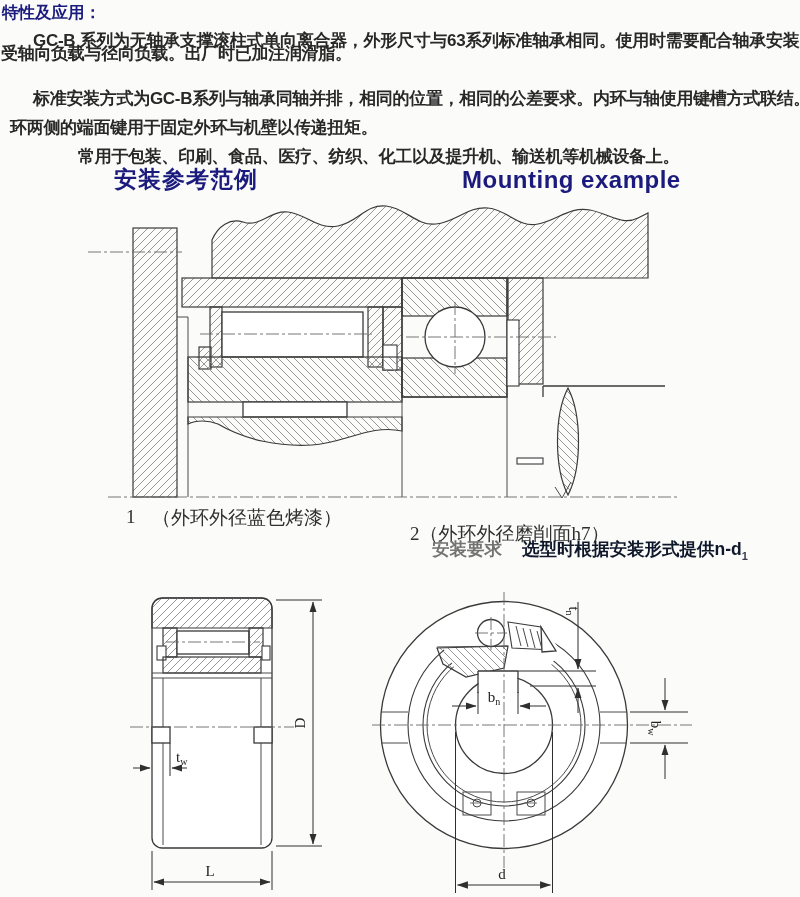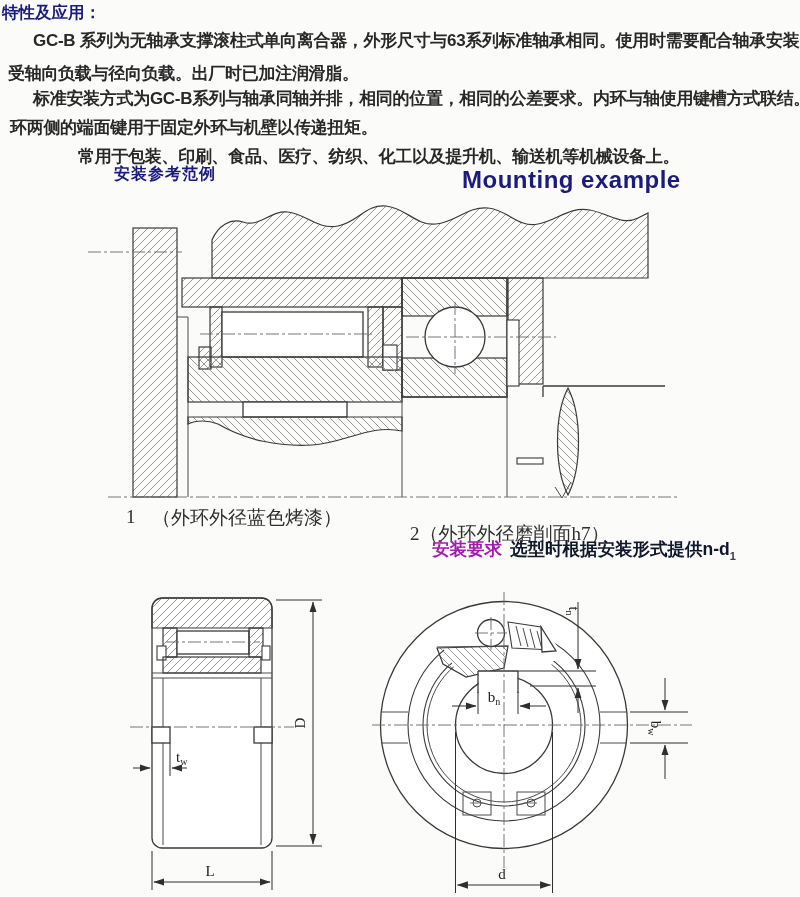--- a/index.html
+++ b/index.html
@@ -3,26 +3,26 @@
 <meta charset="utf-8">
 <style>
   html,body{margin:0;padding:0;}
   .page{
     position:relative;width:800px;height:897px;background:#fbfbfa;overflow:hidden;
     font-family:"Liberation Sans","DejaVu Sans",sans-serif;
   }
   .txtline{position:absolute;white-space:nowrap;font-size:17px;font-weight:bold;color:#282828;letter-spacing:-0.3px;}
   .section-title{position:absolute;white-space:nowrap;font-size:16.5px;font-weight:bold;color:#1b1b7e;}
   .heading{position:absolute;white-space:nowrap;font-weight:bold;color:#1b1b7e;}
-  .heading-cn{left:114px;top:164px;font-size:16px;letter-spacing:1px;}
+  .heading-cn{left:114px;top:164px;font-size:23px;letter-spacing:1px;}
   .heading-en{left:462px;top:166px;font-size:24px;letter-spacing:0.5px;}
   .callout{position:absolute;white-space:nowrap;font-family:"Liberation Serif","DejaVu Serif",serif;
     font-size:19px;color:#2f2f2f;}
   .req-row{position:absolute;left:432px;top:537px;white-space:nowrap;font-size:17.5px;}
-  .req-label{font-weight:bold;color:#a21caf;margin-right:8px;}
+  .req-label{font-weight:bold;color:#737373;margin-right:20px;}
   .req-text{color:#0f172a;font-weight:bold;}
   .req-sub{font-size:11px;color:#3a3a52;font-weight:bold;}
   svg{position:absolute;left:0;top:0;}
   .ln{stroke:#3a3a3a;stroke-width:1.3;fill:none;}
   .lnthin{stroke:#4a4a4a;stroke-width:1;fill:none;}
   .white{fill:#ffffff;stroke:#3a3a3a;stroke-width:1.3;}
   .whitethin{fill:#ffffff;stroke:#3a3a3a;stroke-width:1.1;}
   .hA{fill:url(#hatchA);stroke:#3a3a3a;stroke-width:1.2;}
   .hB{fill:url(#hatchB);stroke:#3a3a3a;stroke-width:1.2;}
   .cl{stroke:#666;stroke-width:0.9;fill:none;stroke-dasharray:13 3 3 3;}
@@ -31,21 +31,21 @@
   .dimsub{font-size:10px;}
   .maskw{fill:#ffffff;stroke:none;}
 </style>
 </head>
 <body>
 
 <div class="page">
 
   <div class="section-title" style="left:2px;top:2px;">特性及应用：</div>
   <div class="txtline" style="left:33px;top:29px;">GC-B 系列为无轴承支撑滚柱式单向离合器，外形尺寸与63系列标准轴承相同。使用时需要配合轴承安装以承</div>
-  <div class="txtline" style="left:1px;top:62px;padding-left:7px;">受轴向负载与径向负载。出厂时已加注润滑脂。</div>
+  <div class="txtline" style="left:1px;top:42px;">受轴向负载与径向负载。出厂时已加注润滑脂。</div>
   <div class="txtline" style="left:33px;top:87px;">标准安装方式为GC-B系列与轴承同轴并排，相同的位置，相同的公差要求。内环与轴使用键槽方式联结。外</div>
   <div class="txtline" style="left:10px;top:116px;">环两侧的端面键用于固定外环与机壁以传递扭矩。</div>
   <div class="txtline" style="left:33px;top:145px;margin-left:45px;">常用于包装、印刷、食品、医疗、纺织、化工以及提升机、输送机等机械设备上。</div>
 
   <div class="heading heading-cn">安装参考范例</div>
   <div class="heading heading-en">Mounting example</div>
 
   <svg width="800" height="897" viewBox="0 0 800 897">
     <defs>
       <pattern id="hatchA" patternUnits="userSpaceOnUse" width="8" height="8">

